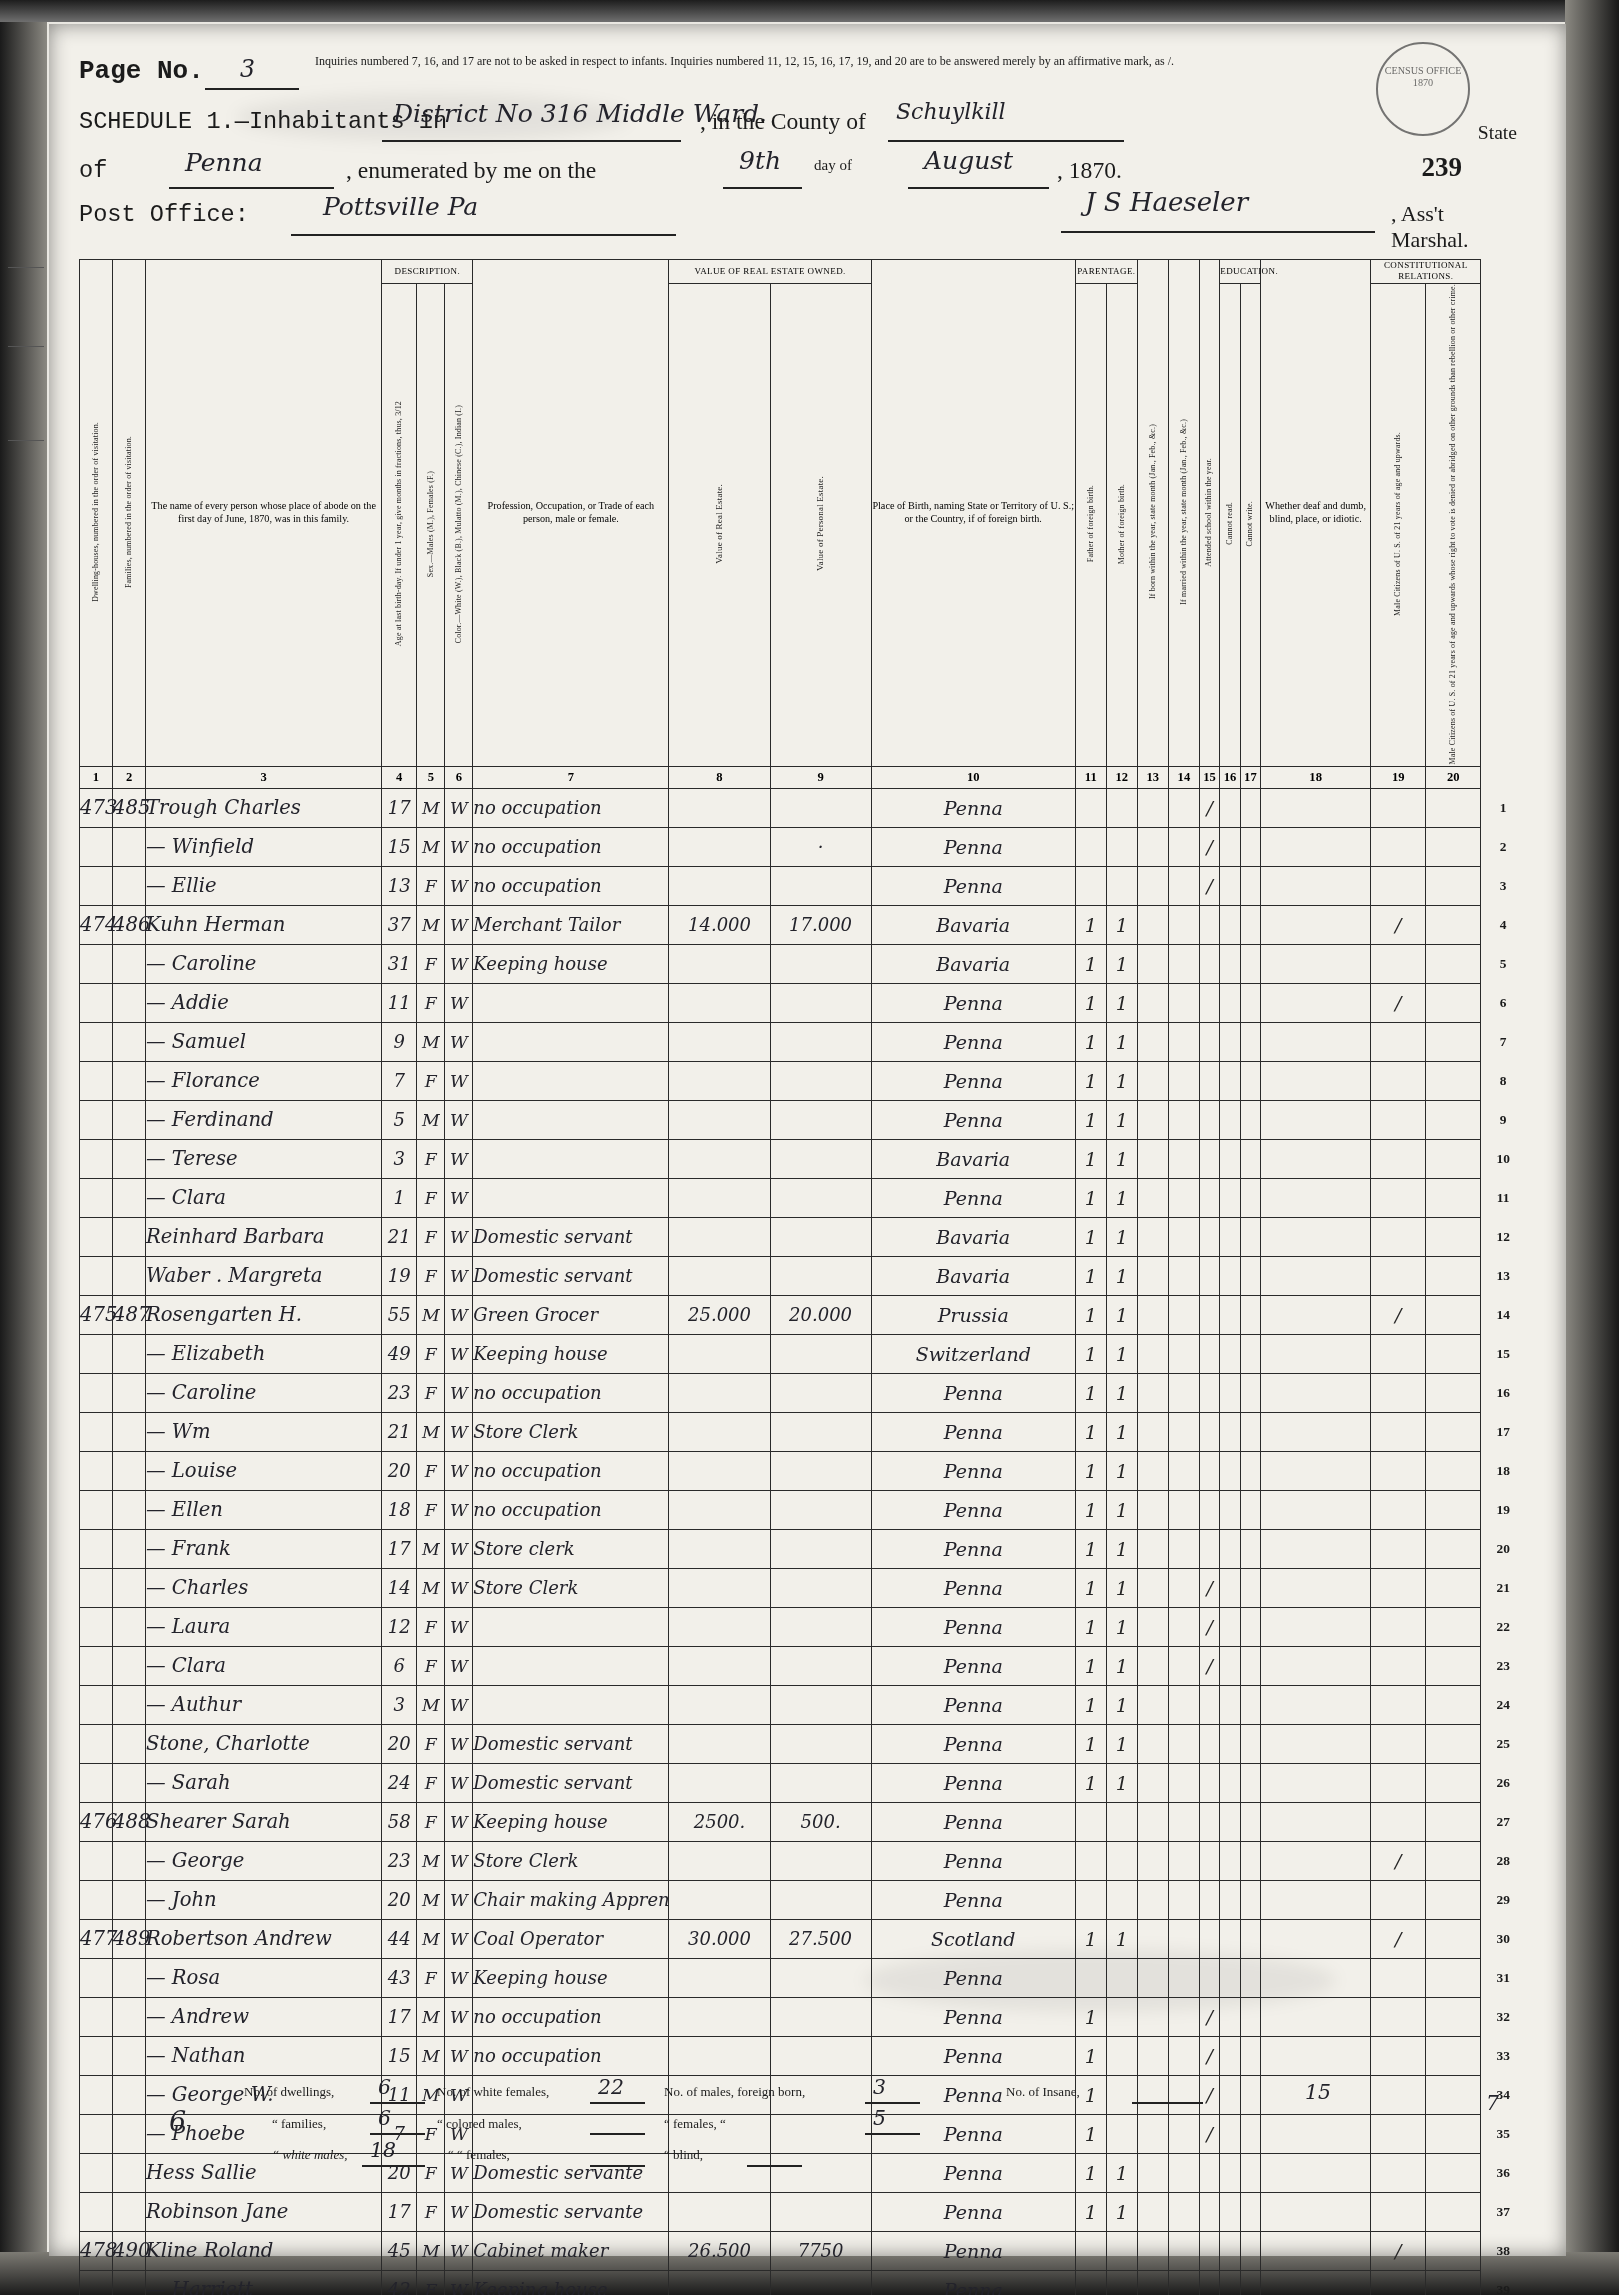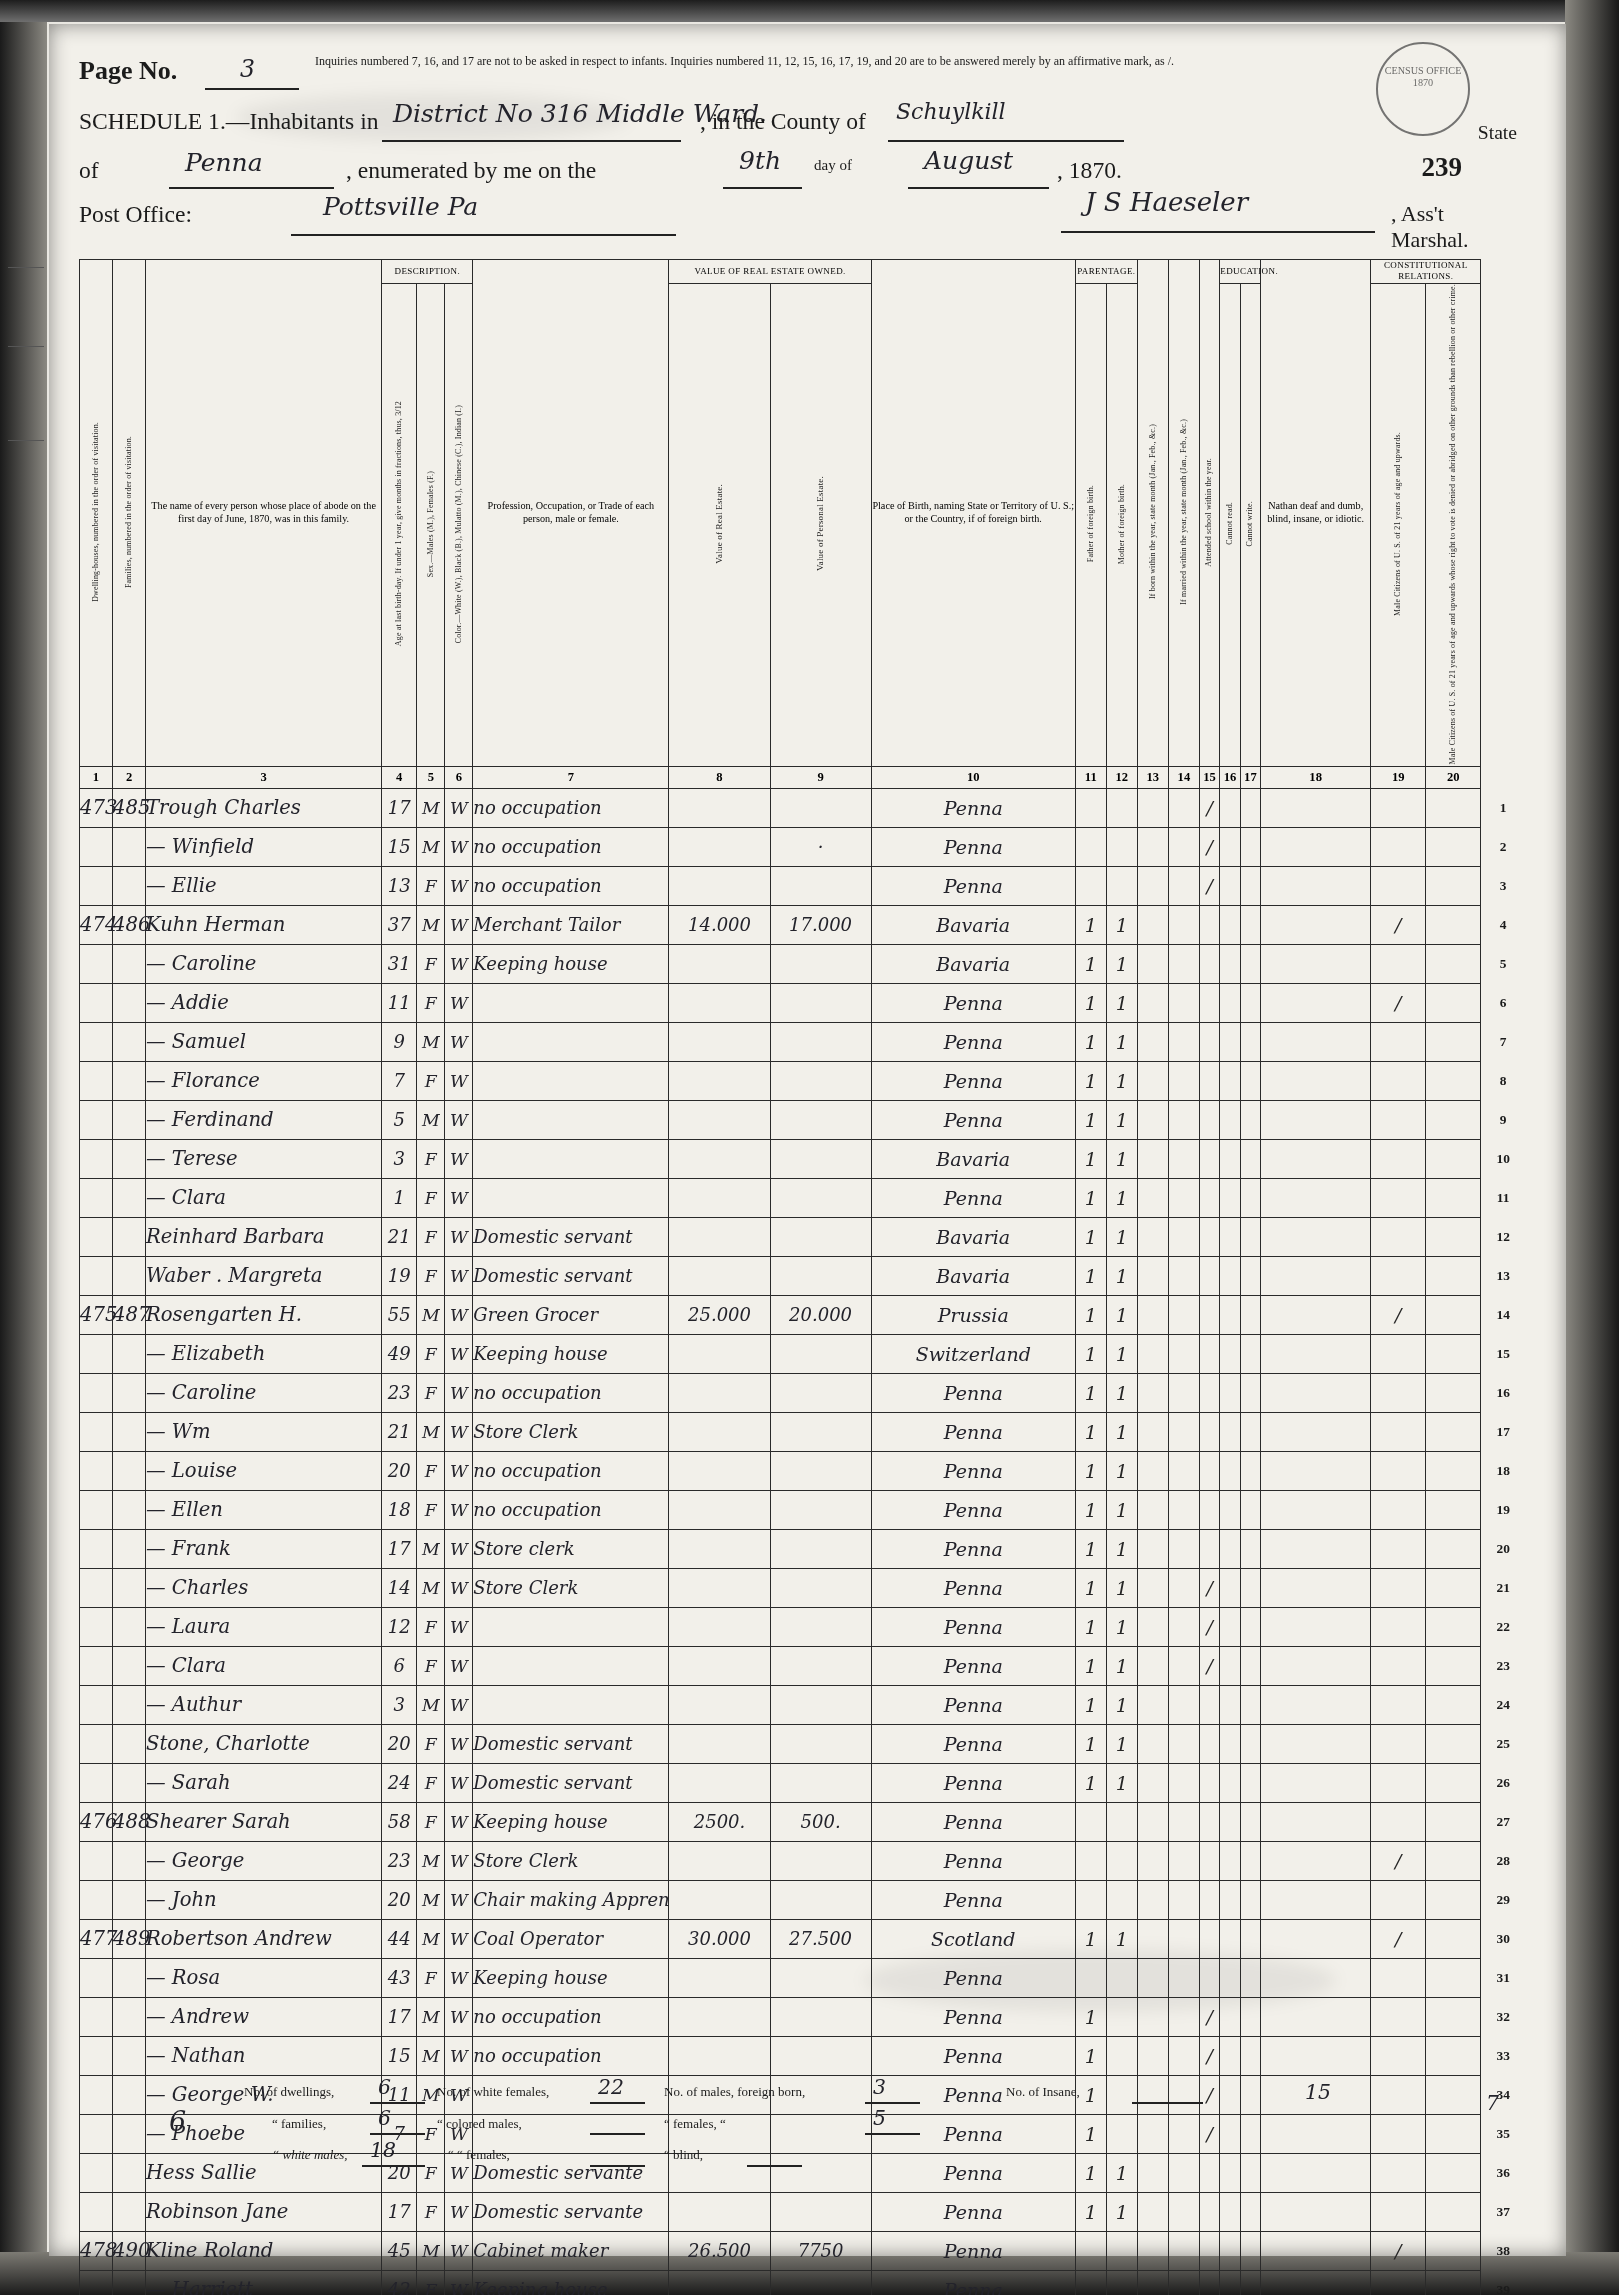--- a/index.html
+++ b/index.html
@@ -20,21 +20,21 @@
   #edge-top{left:0;top:0;width:1620px;height:22px;background:linear-gradient(180deg,#1d1d1d,#6f6f6f);}
   #edge-left{left:0;top:0;width:47px;height:2295px;background:linear-gradient(90deg,#1a1a1a,#8b8982);}
   #edge-right{right:0;top:0;width:55px;height:2295px;background:linear-gradient(270deg,#151515,#8b8982);}
   #edge-bottom{left:0;bottom:0;width:1620px;height:43px;background:linear-gradient(0deg,#1b1b1b,#7d7b74);}
 
   .hand{font-family:"DejaVu Serif", serif;font-style:italic;color:#23232b;}
   .prt{font-family:"Liberation Serif", serif;color:#1b1b1b;}
 
   
   #header{position:absolute;left:79px;top:47px;width:1438px;height:204px;}
-  .hdr-line{position:absolute;white-space:nowrap;}
+  .hdr-line{position:absolute;white-space:nowrap;font-family:Liberation Mono, monospace;}
   #pageno{left:0;top:9.4px;font-size:26px;font-weight:bold;}
   #pageno-val{position:absolute;left:161px;top:7.9px;font-size:23.6px;}
   #pageno-rule{position:absolute;left:126px;top:41px;width:94px;height:1.6px;background:#222;}
   #instructions{position:absolute;left:236px;top:6.3px;width:880px;font-size:12px;line-height:1.35;text-align:left;}
   #instr-hand{position:absolute;left:102px;top:14px;font-size:11.8px;color:#555;opacity:.55;}
   #seal{position:absolute;right:47px;top:-4.7px;width:94px;height:94px;border:2.4px double #4a4a4a;border-radius:50%;
         color:#3a3a3a;font-size:10.2px;text-align:center;line-height:1.25;padding-top:20.4px;box-sizing:border-box;opacity:.75;}
   #schedule{left:0;top:61px;font-size:23.6px;}
   #sched-district{position:absolute;left:314px;top:52px;font-size:25px;}
   #sched-rule1{position:absolute;left:303px;top:93px;width:299px;height:1.6px;background:#222;}
@@ -203,21 +203,21 @@
           <span class="vtxt small">If born within the year, state month (Jan., Feb., &amp;c.)</span>
         </td>
         <td rowspan="2" class="vhead">
           <span class="vtxt small">If married within the year, state month (Jan., Feb., &amp;c.)</span>
         </td>
         <td rowspan="2" class="vhead">
           <span class="vtxt small">Attended school within the year.</span>
         </td>
         <td colspan="2" class="hhead capsm">EDUCATION.</td>
         <td rowspan="2" class="hhead">
-          <span>Nathan deaf and dumb, blind, insane, or idiotic.</span>
+          <span>Whether deaf and dumb, blind, place, or idiotic.</span>
         </td>
         <td colspan="2" class="hhead capsm">CONSTITUTIONAL RELATIONS.</td>
         <td rowspan="2" style="border:none"></td>
       </tr>
 
       <tr style="height:94px">
         <td class="vhead"><span class="vtxt small">Age at last birth-day. If under 1 year, give months in fractions, thus, 3/12</span></td>
         <td class="vhead"><span class="vtxt small">Sex.—Males (M.), Females (F.)</span></td>
         <td class="vhead"><span class="vtxt small">Color.—White (W.), Black (B.), Mulatto (M.), Chinese (C.), Indian (I.)</span></td>
         <td class="vhead"><span class="vtxt">Value of Real Estate.</span></td>

